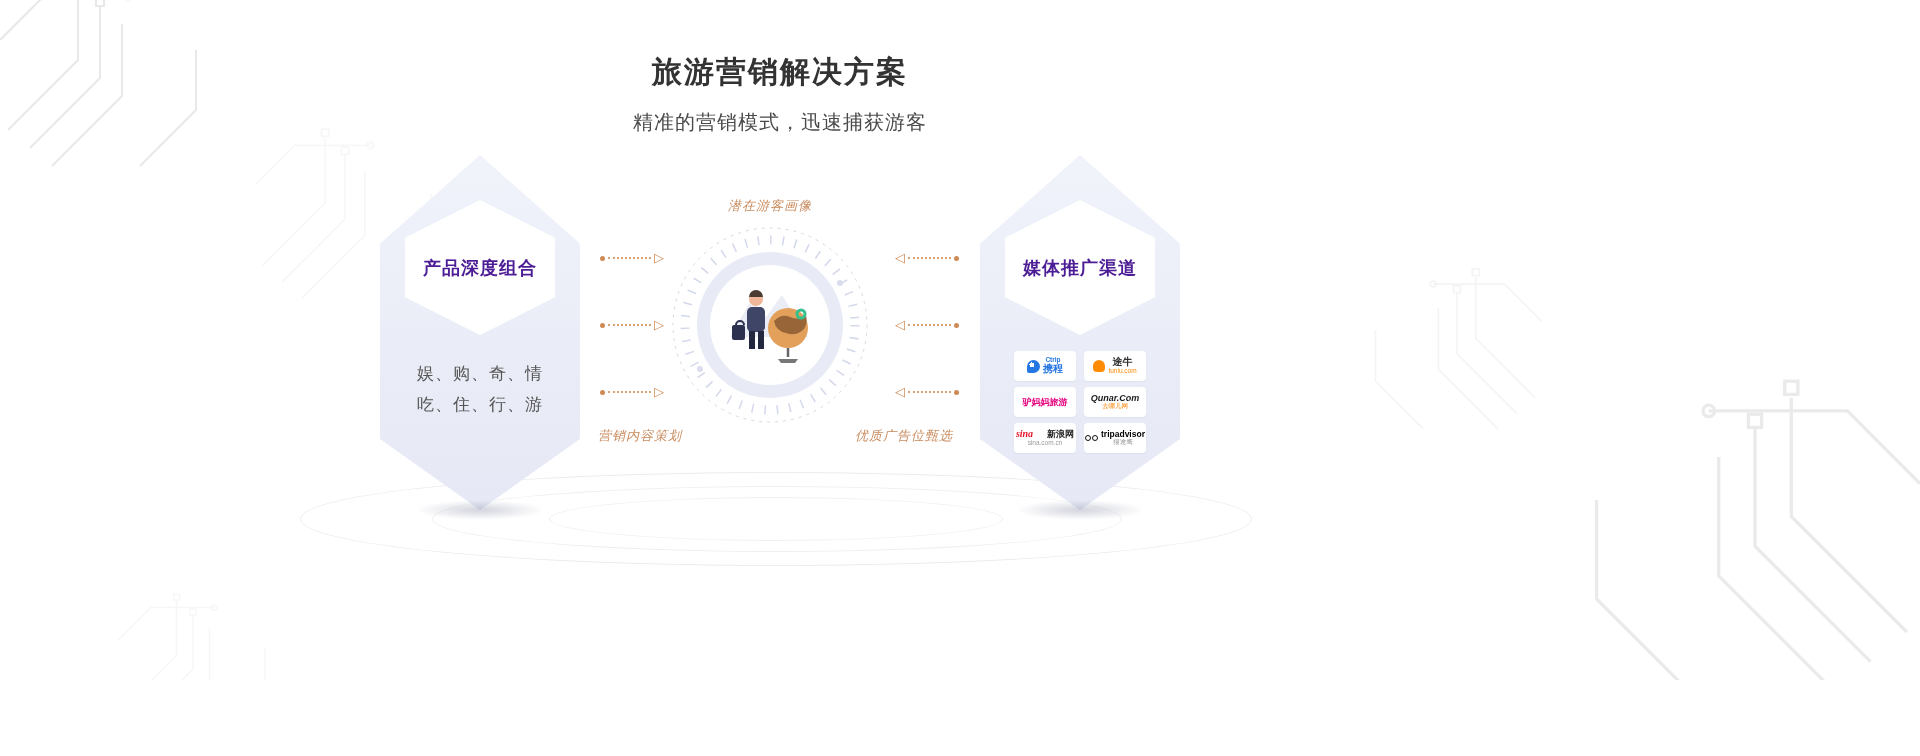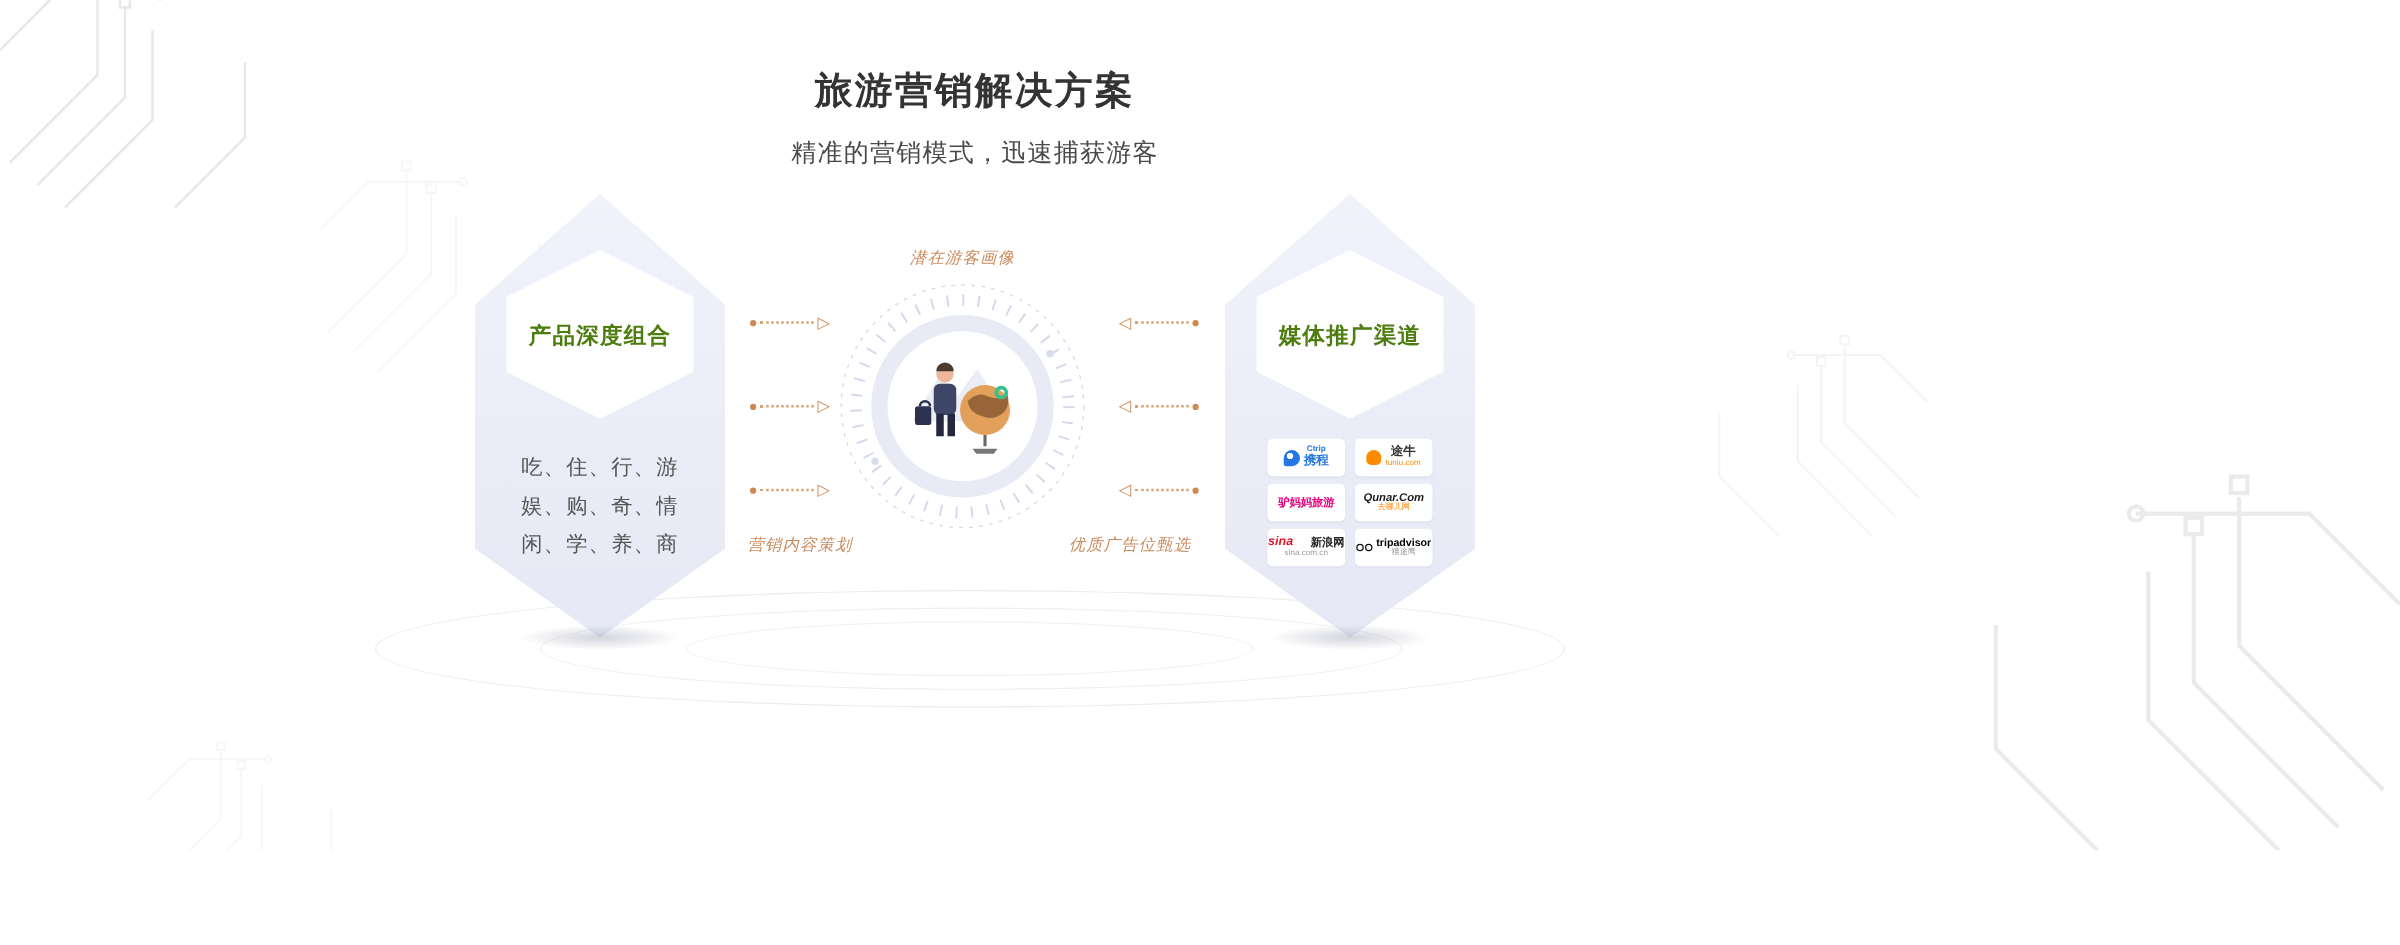--- a/index.html
+++ b/index.html
@@ -19,21 +19,21 @@
   .hex-outer{
     position:absolute;inset:0;
     background:linear-gradient(180deg,#F1F3FB 0%,#EAEDF7 55%,#E6E9F5 100%);
     clip-path:polygon(50% 0%,100% 25%,100% 80%,50% 100%,0% 80%,0% 25%);
   }
   .hex-inner{
     position:absolute;left:25px;top:45px;width:150px;height:135px;background:#ffffff;
     clip-path:polygon(50% 0%,100% 28%,100% 72%,50% 100%,0% 72%,0% 28%);
     display:flex;align-items:center;justify-content:center;
   }
-  .hex-title{font-size:18px;font-weight:700;color:#4d7c0f;letter-spacing:1px;}
+  .hex-title{font-size:18px;font-weight:700;color:#4c1d95;letter-spacing:1px;}
   .card-lines{position:absolute;left:0;top:203px;width:100%;text-align:center;}
   .card-line{font-size:17px;color:#555;line-height:31px;letter-spacing:1px;}
   .card-shadow{position:absolute;top:500px;width:130px;height:20px;
     background:radial-gradient(ellipse at center,rgba(110,115,145,.30) 0%,rgba(110,115,145,0) 70%);}
   
   .logo-grid{position:absolute;left:34px;top:196px;width:132px;display:grid;
     grid-template-columns:62px 62px;grid-auto-rows:30px;gap:6px 8px;}
   .logo-tile{background:#fff;border-radius:4px;display:flex;align-items:center;justify-content:center;
     gap:3px;overflow:hidden;box-shadow:0 1px 2px rgba(60,70,120,.06);cursor:pointer;}
   .logo-col{display:flex;flex-direction:column;align-items:center;line-height:1.05;}
@@ -45,21 +45,21 @@
   .ctrip-icon{width:13px;height:13px;border-radius:50% 50% 50% 2px;
     background:radial-gradient(circle at 38% 38%,#fff 0 2.5px,#2577E3 2.5px);flex:0 0 auto;}
   .tile-tuniu .t-main{color:#333;}
   .tile-tuniu .t-sub{color:#FF8C00;}
   .tuniu-icon{width:12px;height:12px;border-radius:50% 50% 4px 4px;background:#FF8C00;flex:0 0 auto;}
   .tile-lvmama .t-main{color:#E5007D;font-size:9px;text-align:right;}
   .tile-qunar .t-main{color:#1b1b1b;font-style:italic;font-size:9px;}
   .tile-qunar .t-sub{color:#FF8300;}
   .tile-sina .brand{color:#E6162D;font-style:italic;font-weight:700;font-size:10px;}
   .tile-sina .t-main{color:#222;font-size:9px;}
-  .sina-row{display:flex;align-items:flex-end;gap:14px;}
+  .sina-row{display:flex;align-items:flex-end;gap:14px;font-family:Liberation Serif, serif;}
   .tile-trip .t-main{color:#000;font-size:8.5px;text-align:center;}
   .owl-icon{display:flex;gap:1px;flex:0 0 auto;}
   .owl-icon i{width:6px;height:6px;border:1.5px solid #111;border-radius:50%;box-sizing:border-box;display:block;}
   
   .center-svg{position:absolute;left:670px;top:225px;}
   .diagram-label{position:absolute;font-size:13px;color:#C98B5E;letter-spacing:1px;font-style:italic;}
   .label-top{left:670px;top:197px;width:200px;text-align:center;}
   .label-bl{left:598px;top:427px;}
   .label-br{left:855px;top:427px;}
   
@@ -117,23 +117,22 @@
     <h1 class="page-title">旅游营销解决方案</h1>
     <p class="page-subtitle">精准的营销模式，迅速捕获游客</p>
   </div>
 
   <div class="hex-card" style="left:380px">
     <div class="hex-outer"></div>
     <div class="hex-inner">
       <span class="hex-title">产品深度组合</span>
     </div>
     <div class="card-lines">
+      <div class="card-line">娱、购、奇、情</div>
       <div class="card-line">吃、住、行、游</div>
-      <div class="card-line">娱、购、奇、情</div>
-      <div class="card-line">闲、学、养、商</div>
     </div>
   </div>
   <div class="card-shadow" style="left:415px"></div>
 
   <div class="hex-card" style="left:980px">
     <div class="hex-outer"></div>
     <div class="hex-inner">
       <span class="hex-title">媒体推广渠道</span>
     </div>
     <div class="logo-grid">

